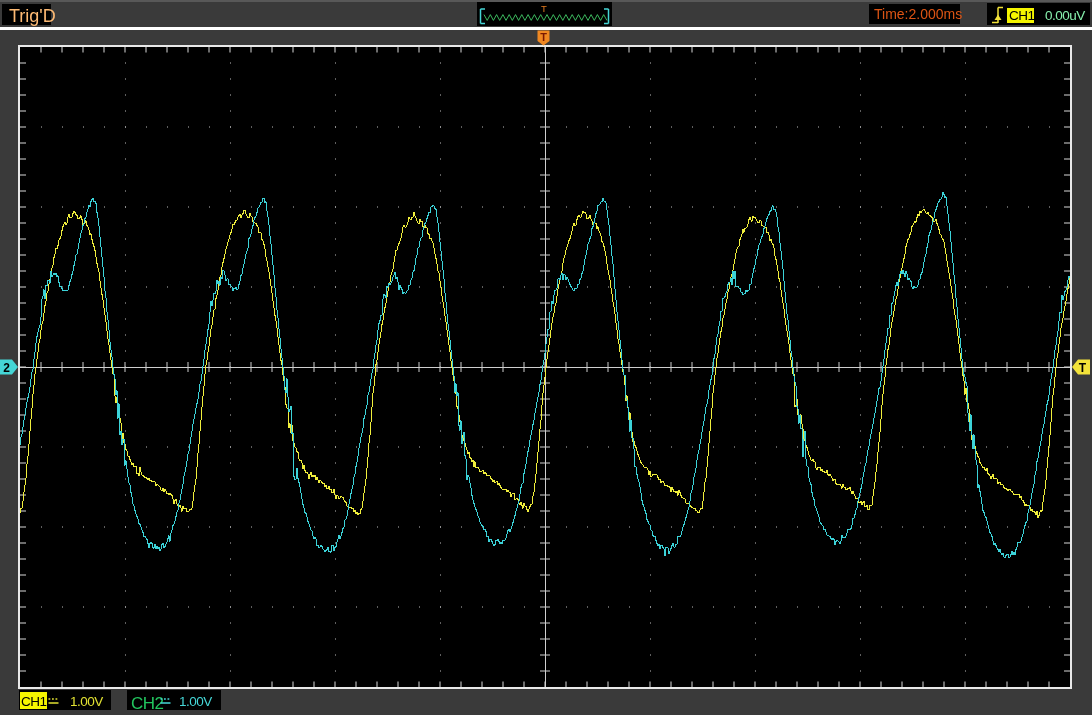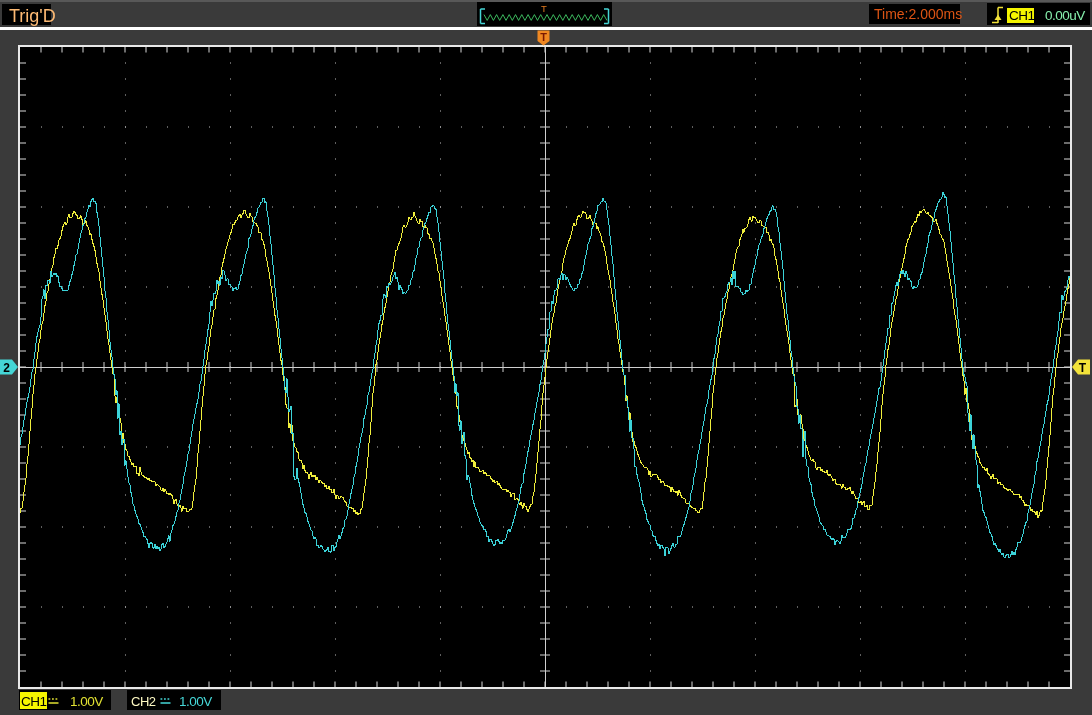--- a/index.html
+++ b/index.html
@@ -60,17 +60,17 @@
 
 <div class="blk" style="left:19px;top:690px;width:92px;height:20px"></div>
 <div class="abs" style="left:20px;top:692px;width:27px;height:16.5px;background:#f5f500"></div>
 <div class="abs" style="left:21px;top:693.5px;font-size:13.5px;letter-spacing:-0.5px;color:#000">CH1</div>
 <svg class="abs" style="left:47px;top:696px" width="14" height="9">
   <path d="M1.5 3 h1.8 M5 3 h1.8 M8.5 3 h1.8 M1.5 7 H11.5" stroke="#e0e032" stroke-width="1.4" fill="none"></path>
 </svg>
 <div class="abs" style="left:70px;top:693.5px;font-size:13.5px;letter-spacing:-0.5px;color:#e0e032">1.00V</div>
 
 <div class="blk" style="left:127px;top:690px;width:94px;height:20px"></div>
-<div class="abs" style="left:131px;top:693.5px;font-size:13px;letter-spacing:-0.5px;color:#fef9c3">CH2</div>
+<div class="abs" style="left:131px;top:693.5px;font-size:17px;letter-spacing:-0.5px;color:#22c55e">CH2</div>
 <svg class="abs" style="left:159px;top:696px" width="14" height="9">
   <path d="M1.5 3 h1.8 M5 3 h1.8 M8.5 3 h1.8 M1.5 7 H11.5" stroke="#45d6d6" stroke-width="1.4" fill="none"></path>
 </svg>
 <div class="abs" style="left:179px;top:693.5px;font-size:13.5px;letter-spacing:-0.5px;color:#45d6d6">1.00V</div>
 
 </body></html>

